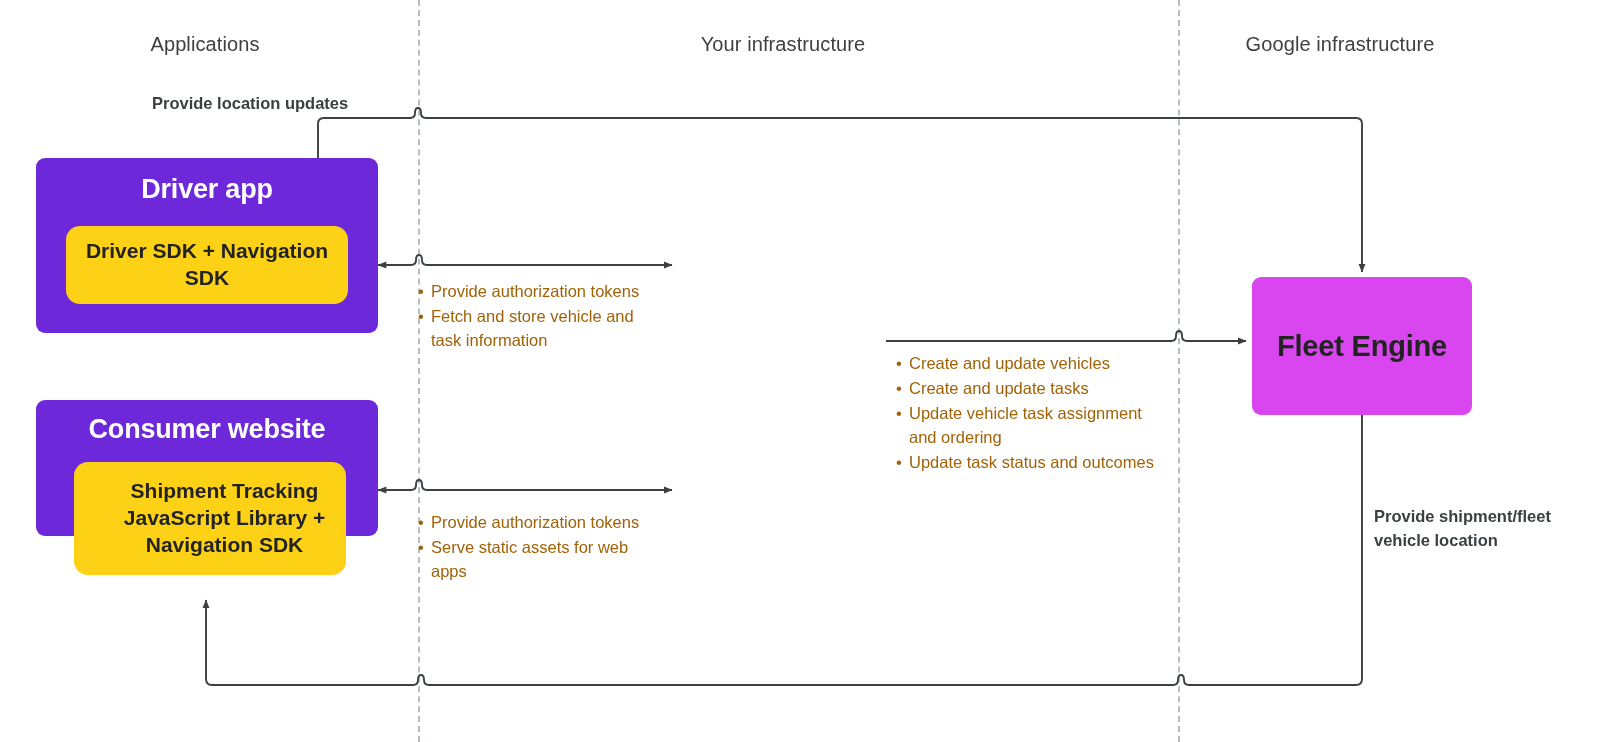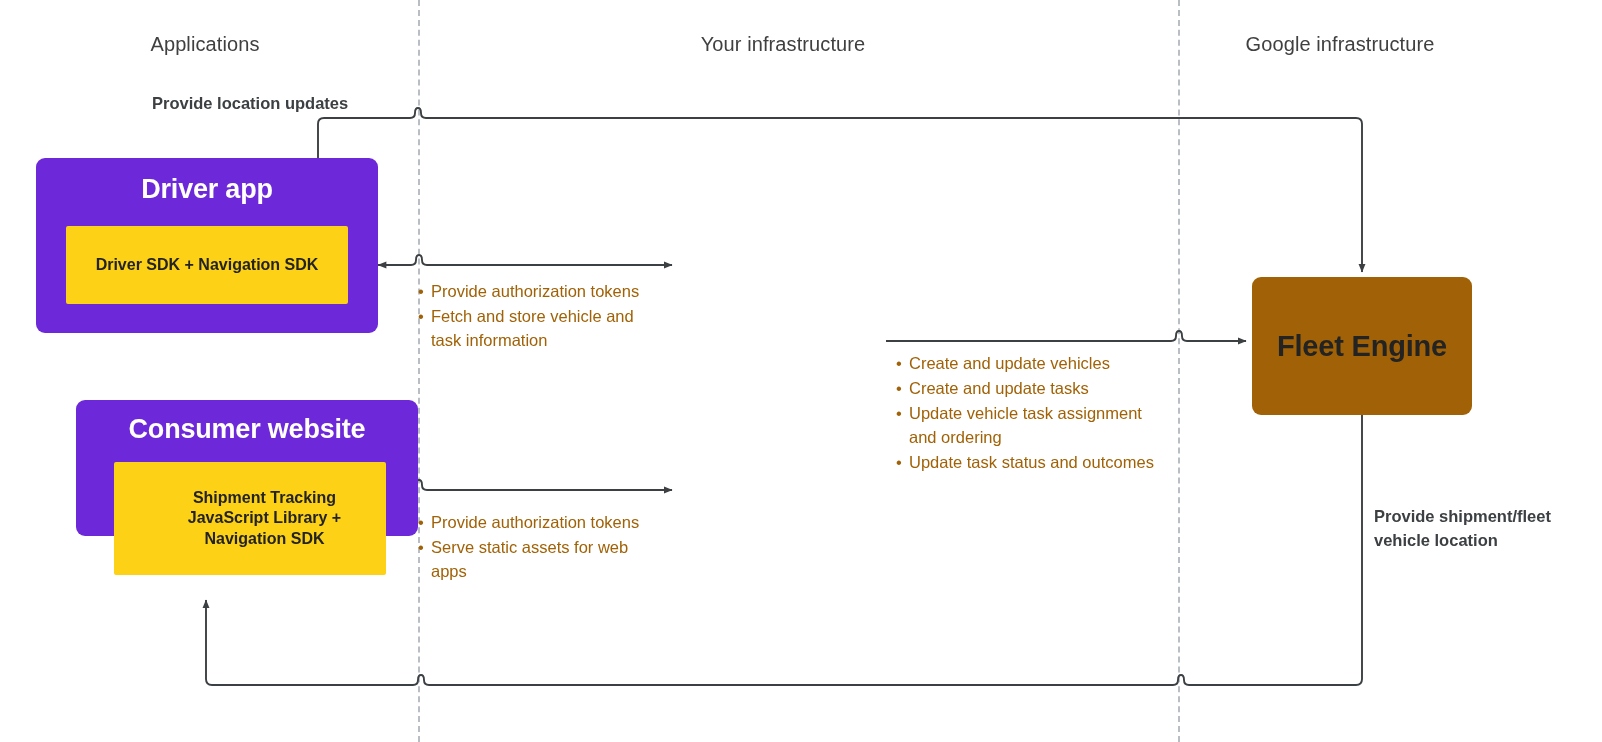--- a/index.html
+++ b/index.html
@@ -39,44 +39,44 @@
   
   .node {
     position: absolute;
     box-sizing: border-box;
     border-radius: 9px;
   }
   .node-blue {
     background: #6d28d9;
   }
   .node-yellow {
-    background: #a16207;
+    background: #d946ef;
   }
   .node-title {
     position: absolute;
     left: 0;
     right: 0;
     text-align: center;
     font-weight: bold;
     color: #ffffff;
     font-size: 27px;
     letter-spacing: -0.2px;
   }
   .inner-box {
     position: absolute;
     box-sizing: border-box;
     background: #fcd116;
-    border-radius: 2px;
+    border-radius: 14px;
     display: flex;
     align-items: center;
     justify-content: center;
     text-align: center;
     color: #232323;
     font-weight: bold;
-    font-size: 16px;
+    font-size: 21px;
     line-height: 1.28;
     padding: 4px 8px;
   }
   .fleet-label {
     position: absolute;
     left: 0;
     right: 0;
     top: 50%;
     transform: translateY(-50%);
     text-align: center;
@@ -173,21 +173,21 @@
                L212,685 Q206,685 206,679 L206,600" marker-end="url(#arrow-end)"></path>
     </g>
   </svg>
 
   <div class="node node-blue" style="left:36px; top:158px; width:342px; height:175px;">
     <div class="node-title" style="top:16px;">Driver app</div>
     <div class="inner-box" style="left:30px; top:68px; width:282px; height:78px;">Driver SDK +
 Navigation SDK</div>
   </div>
 
-  <div class="node node-blue" style="left:36px; top:400px; width:342px; height:136px;margin-left:40px;">
+  <div class="node node-blue" style="left:36px; top:400px; width:342px; height:136px;">
     <div class="node-title" style="top:14px;">Consumer website</div>
     <div class="inner-box" style="left:38px; top:62px; width:272px; height:113px;padding-left:37px;">Shipment Tracking
 JavaScript Library  +
 Navigation SDK</div>
   </div>
 
 
   <div class="node node-yellow" style="left:1252px; top:277px; width:220px; height:138px;">
     <div class="fleet-label">Fleet Engine</div>
   </div>

